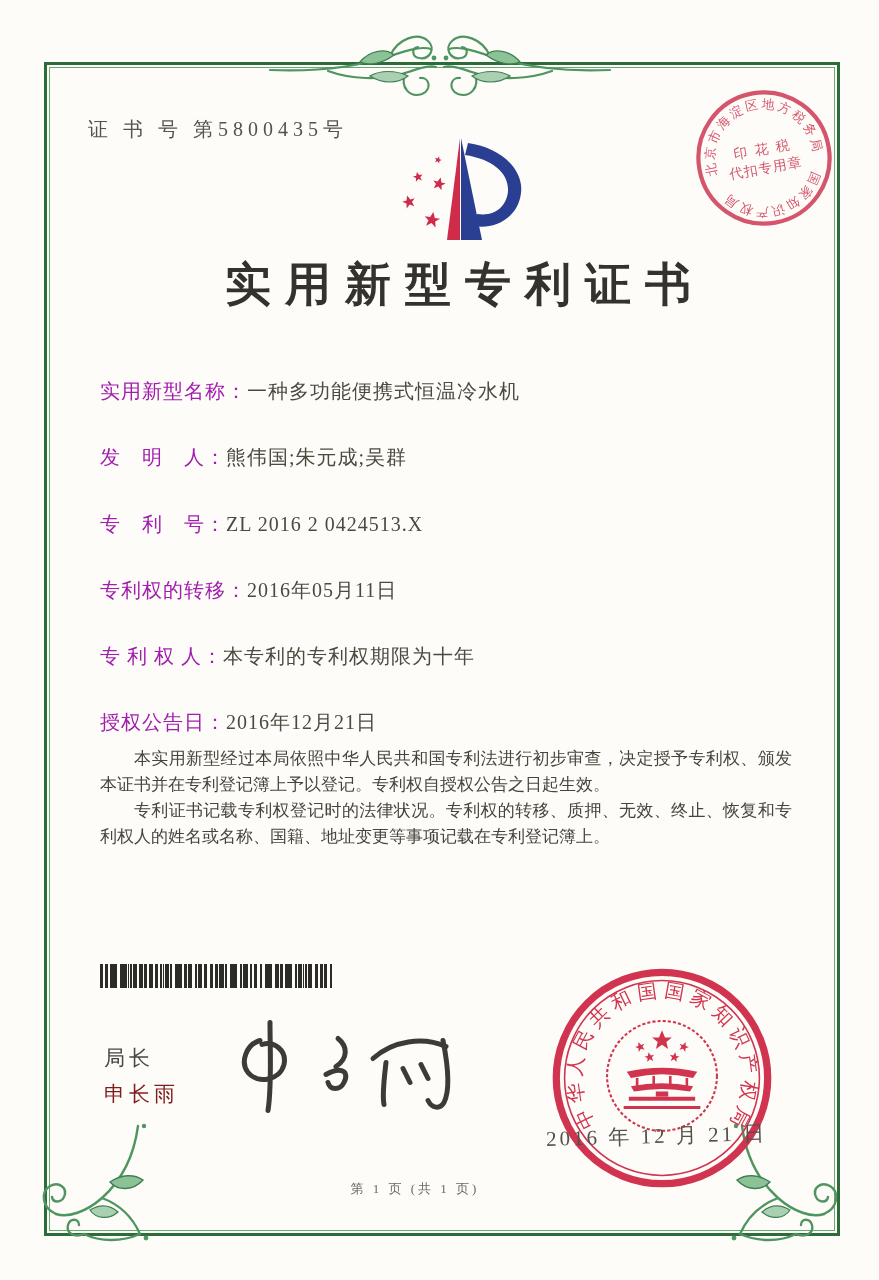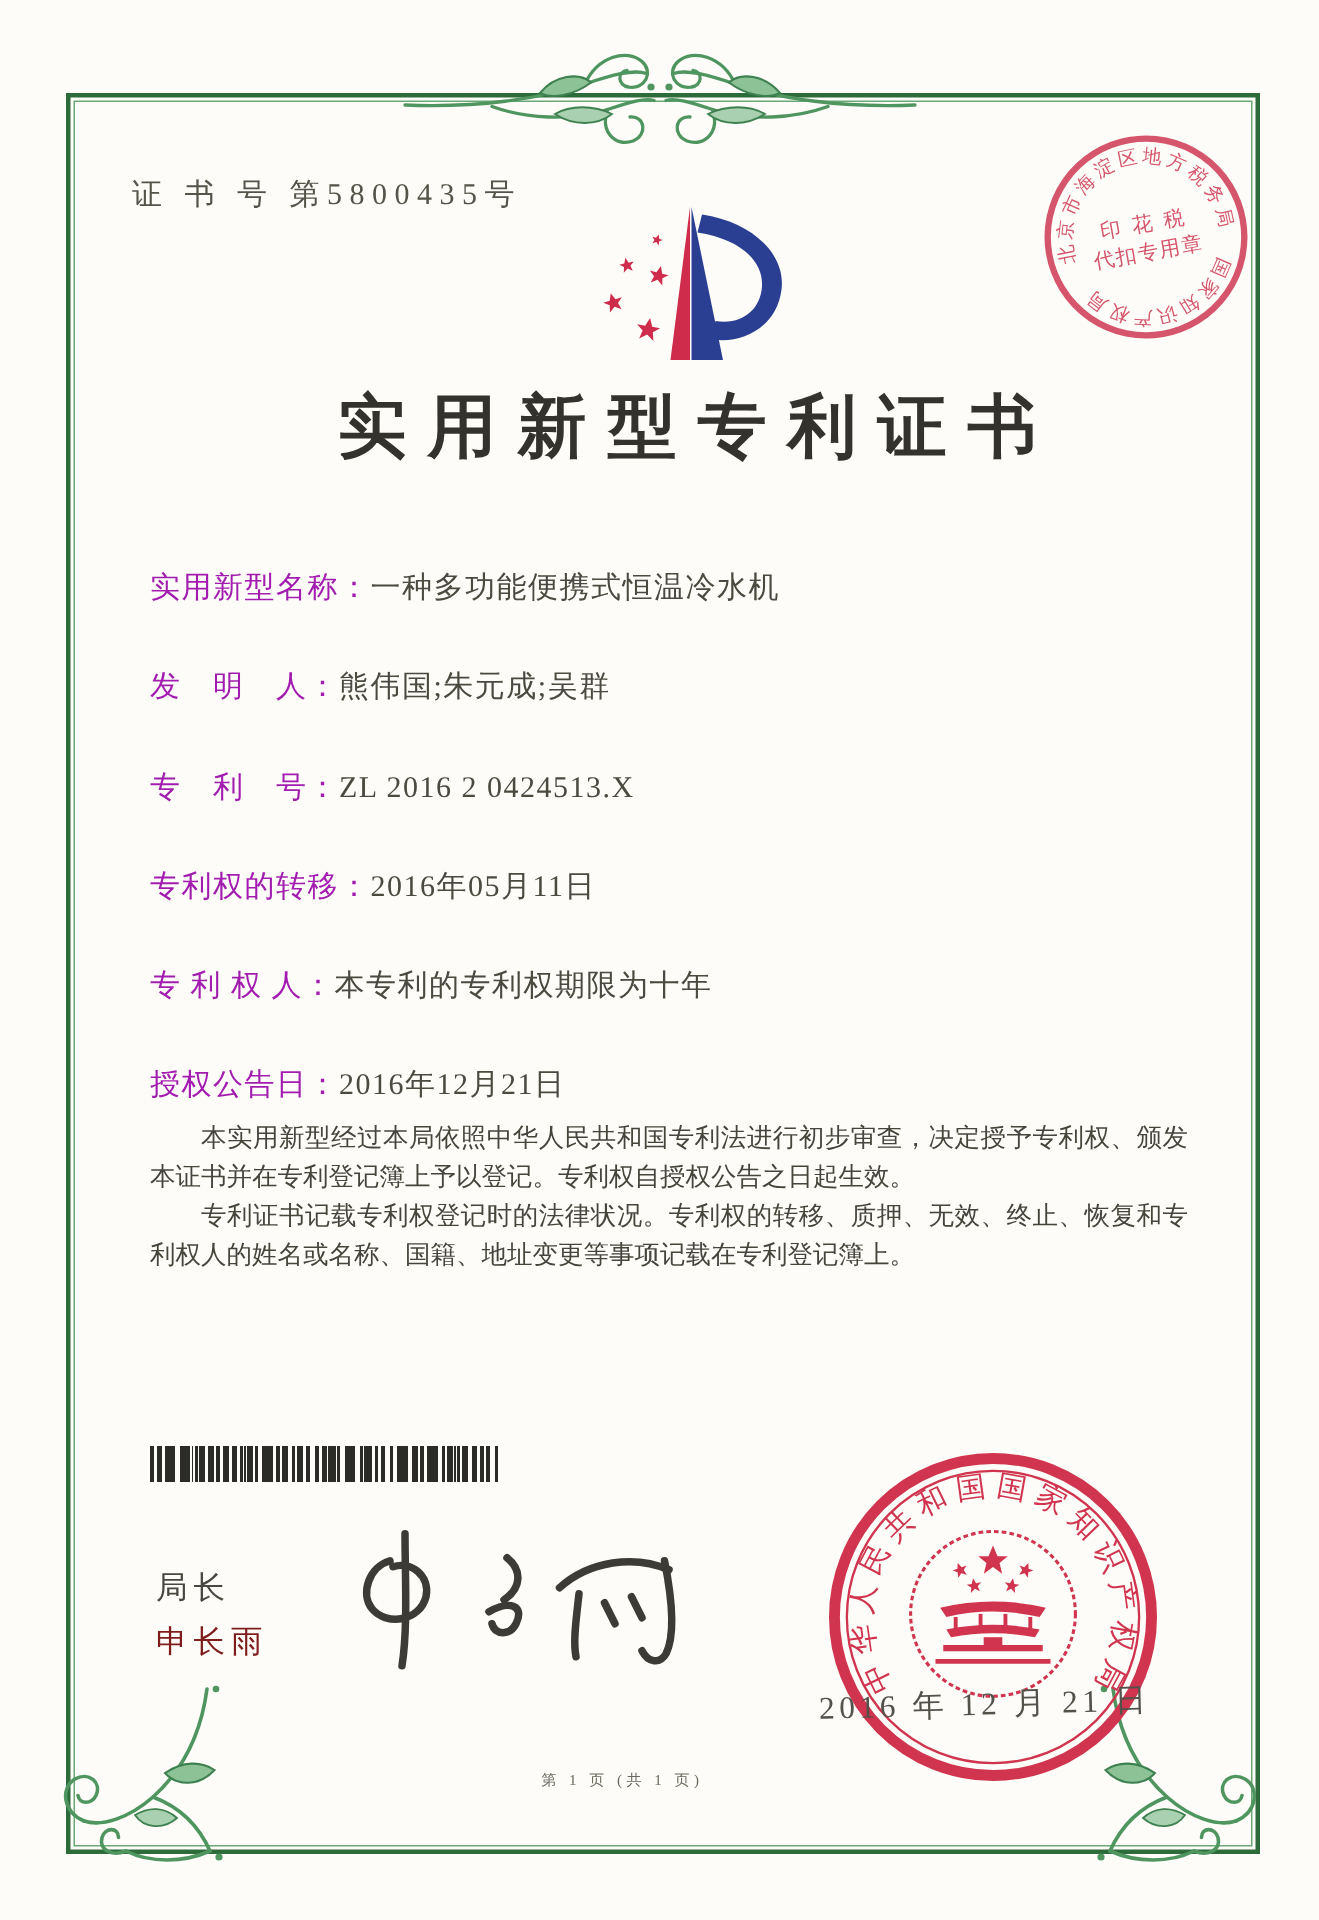--- a/index.html
+++ b/index.html
@@ -43,21 +43,21 @@
   
   #signer-title{position:absolute;left:104px;top:1044px;font-size:21px;color:#48473f;letter-spacing:4px;}
   #signer-name{position:absolute;left:104px;top:1080px;font-size:21px;color:#7f1d1d;letter-spacing:4px;}
   #signature{position:absolute;left:218px;top:1008px;width:250px;height:110px;}
   
   #seal{position:absolute;left:548px;top:964px;width:228px;height:228px;}
   #seal-date{position:absolute;left:546px;top:1122px;font-size:21px;color:#52514a;
     letter-spacing:3px;transform:rotate(-1.5deg);}
   
   #page-footer{position:absolute;left:285px;top:1180px;width:260px;text-align:center;
-    font-size:10px;letter-spacing:3px;color:#6b6a5f;}
+    font-size:13px;letter-spacing:3px;color:#6b6a5f;}
 </style>
 </head>
 <body>
 
 <div id="sheet">
 
   <div id="frame">
     <div class="inner"></div>
   </div>
 

